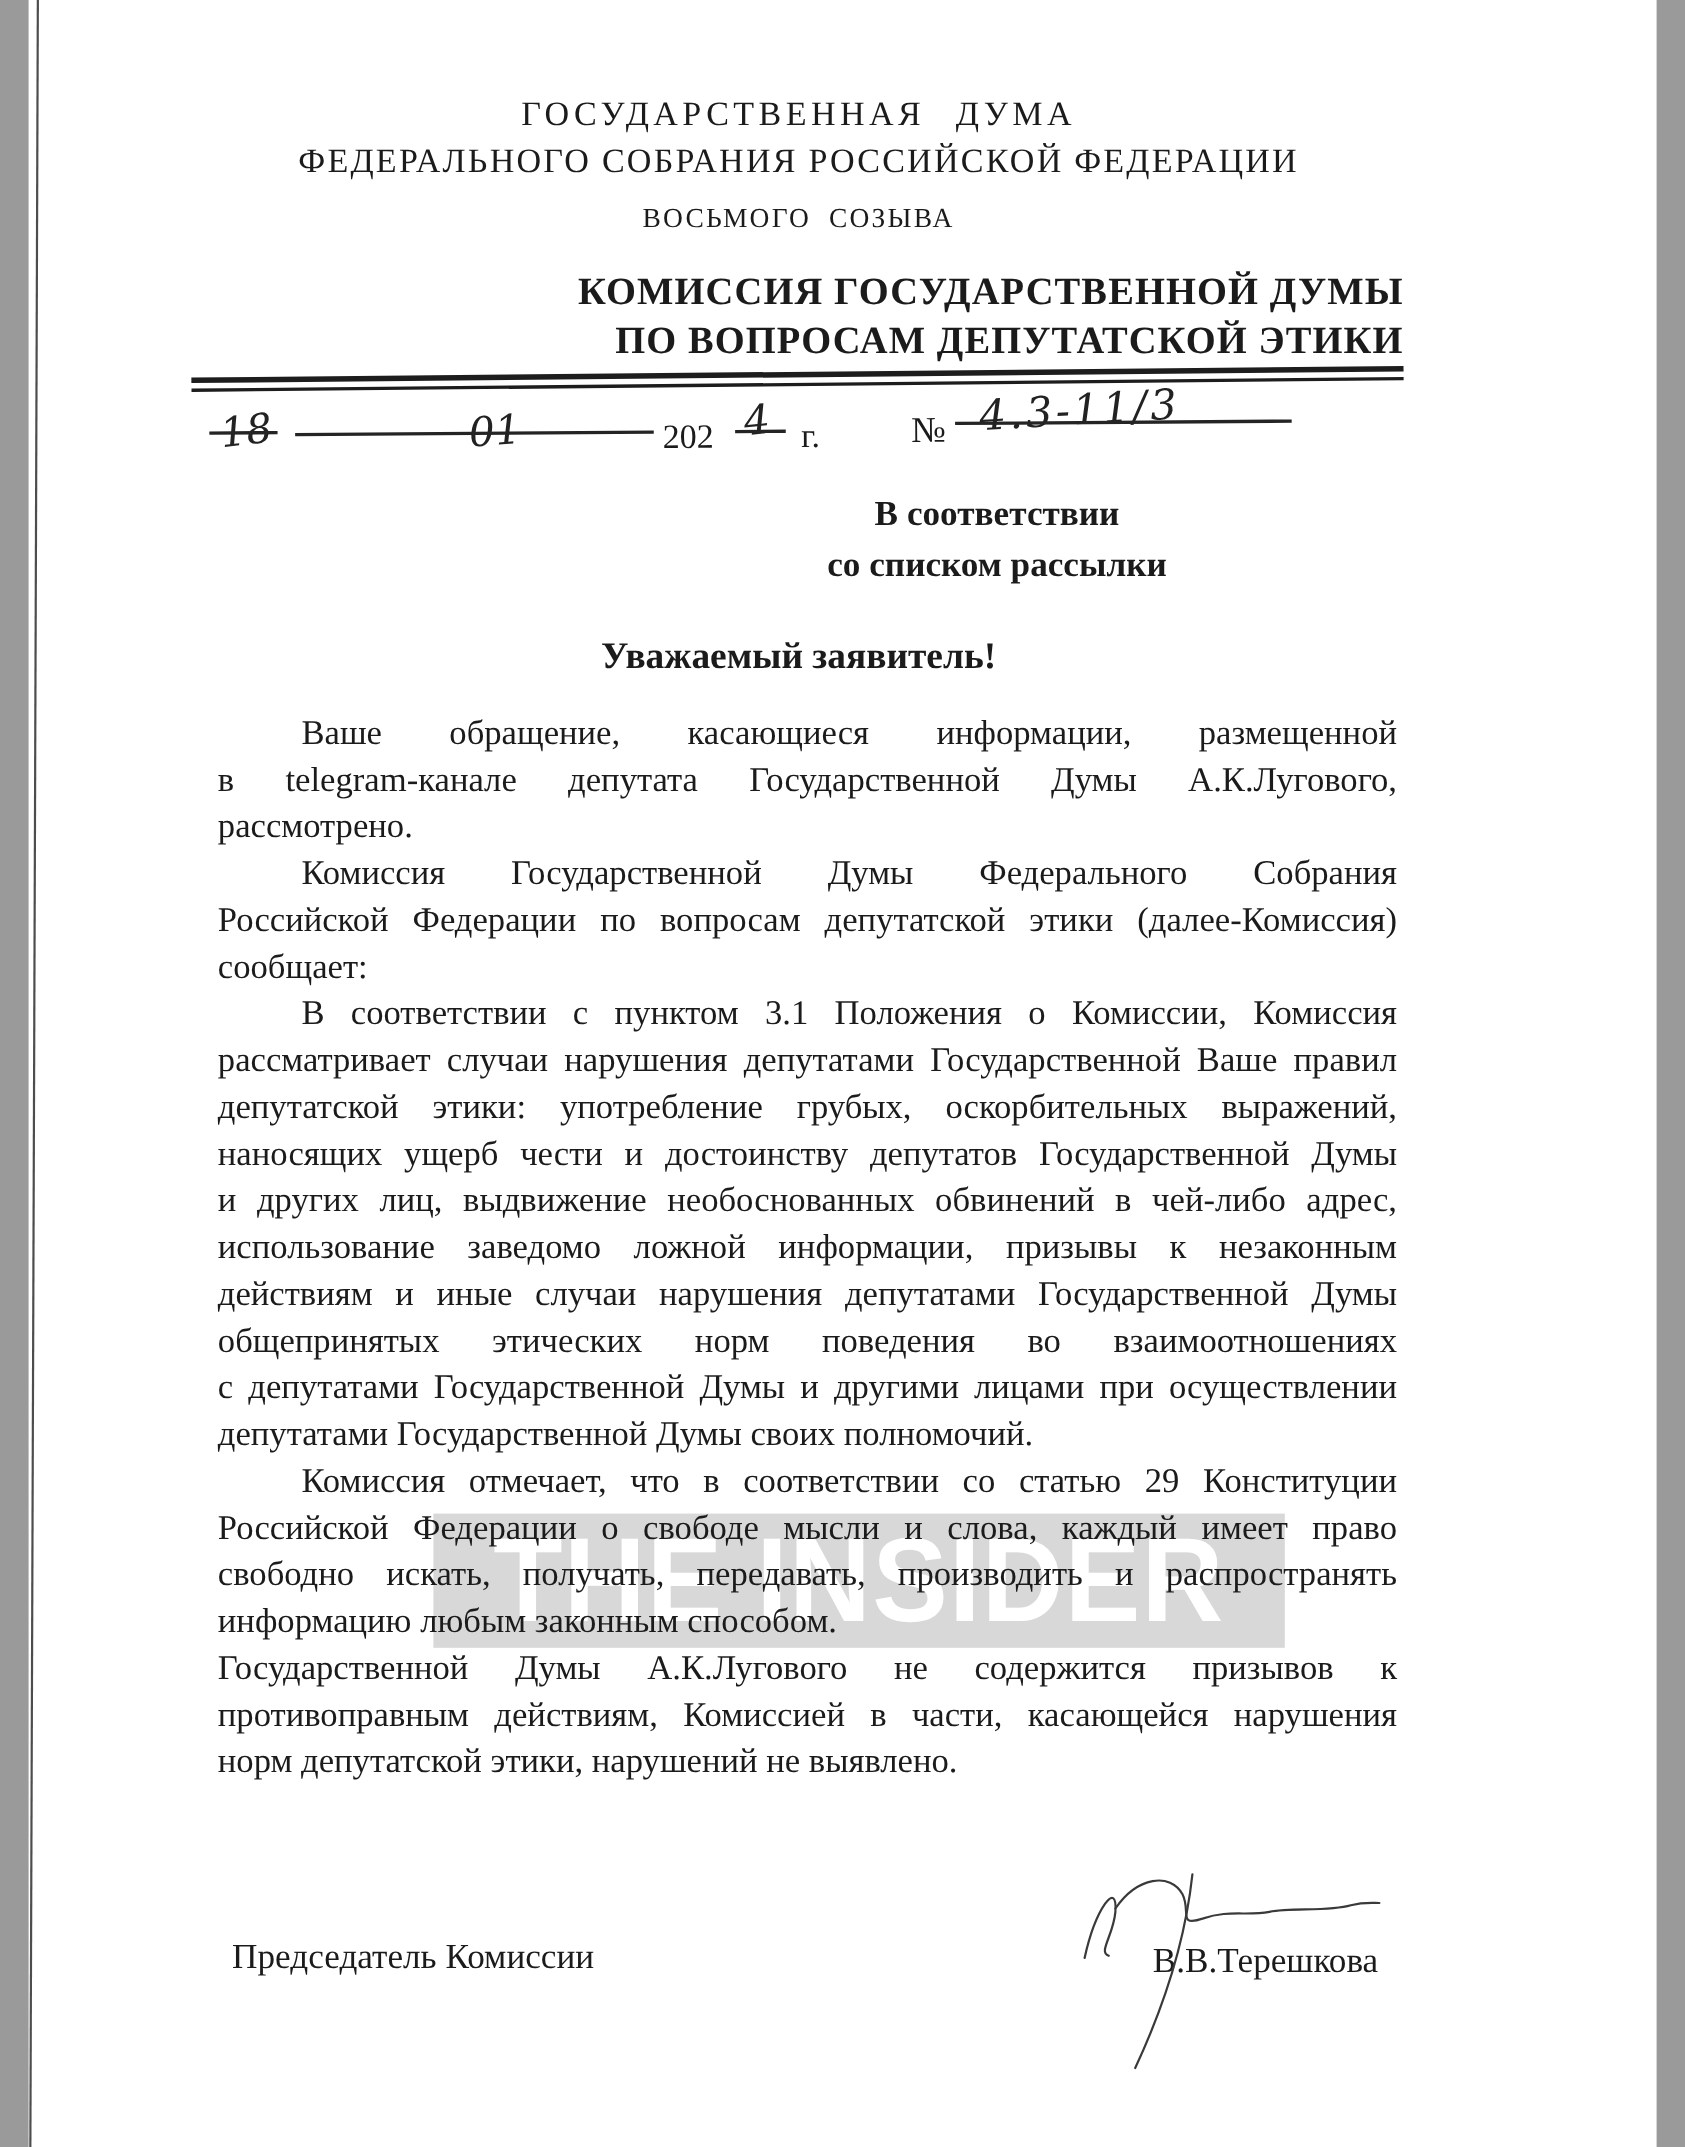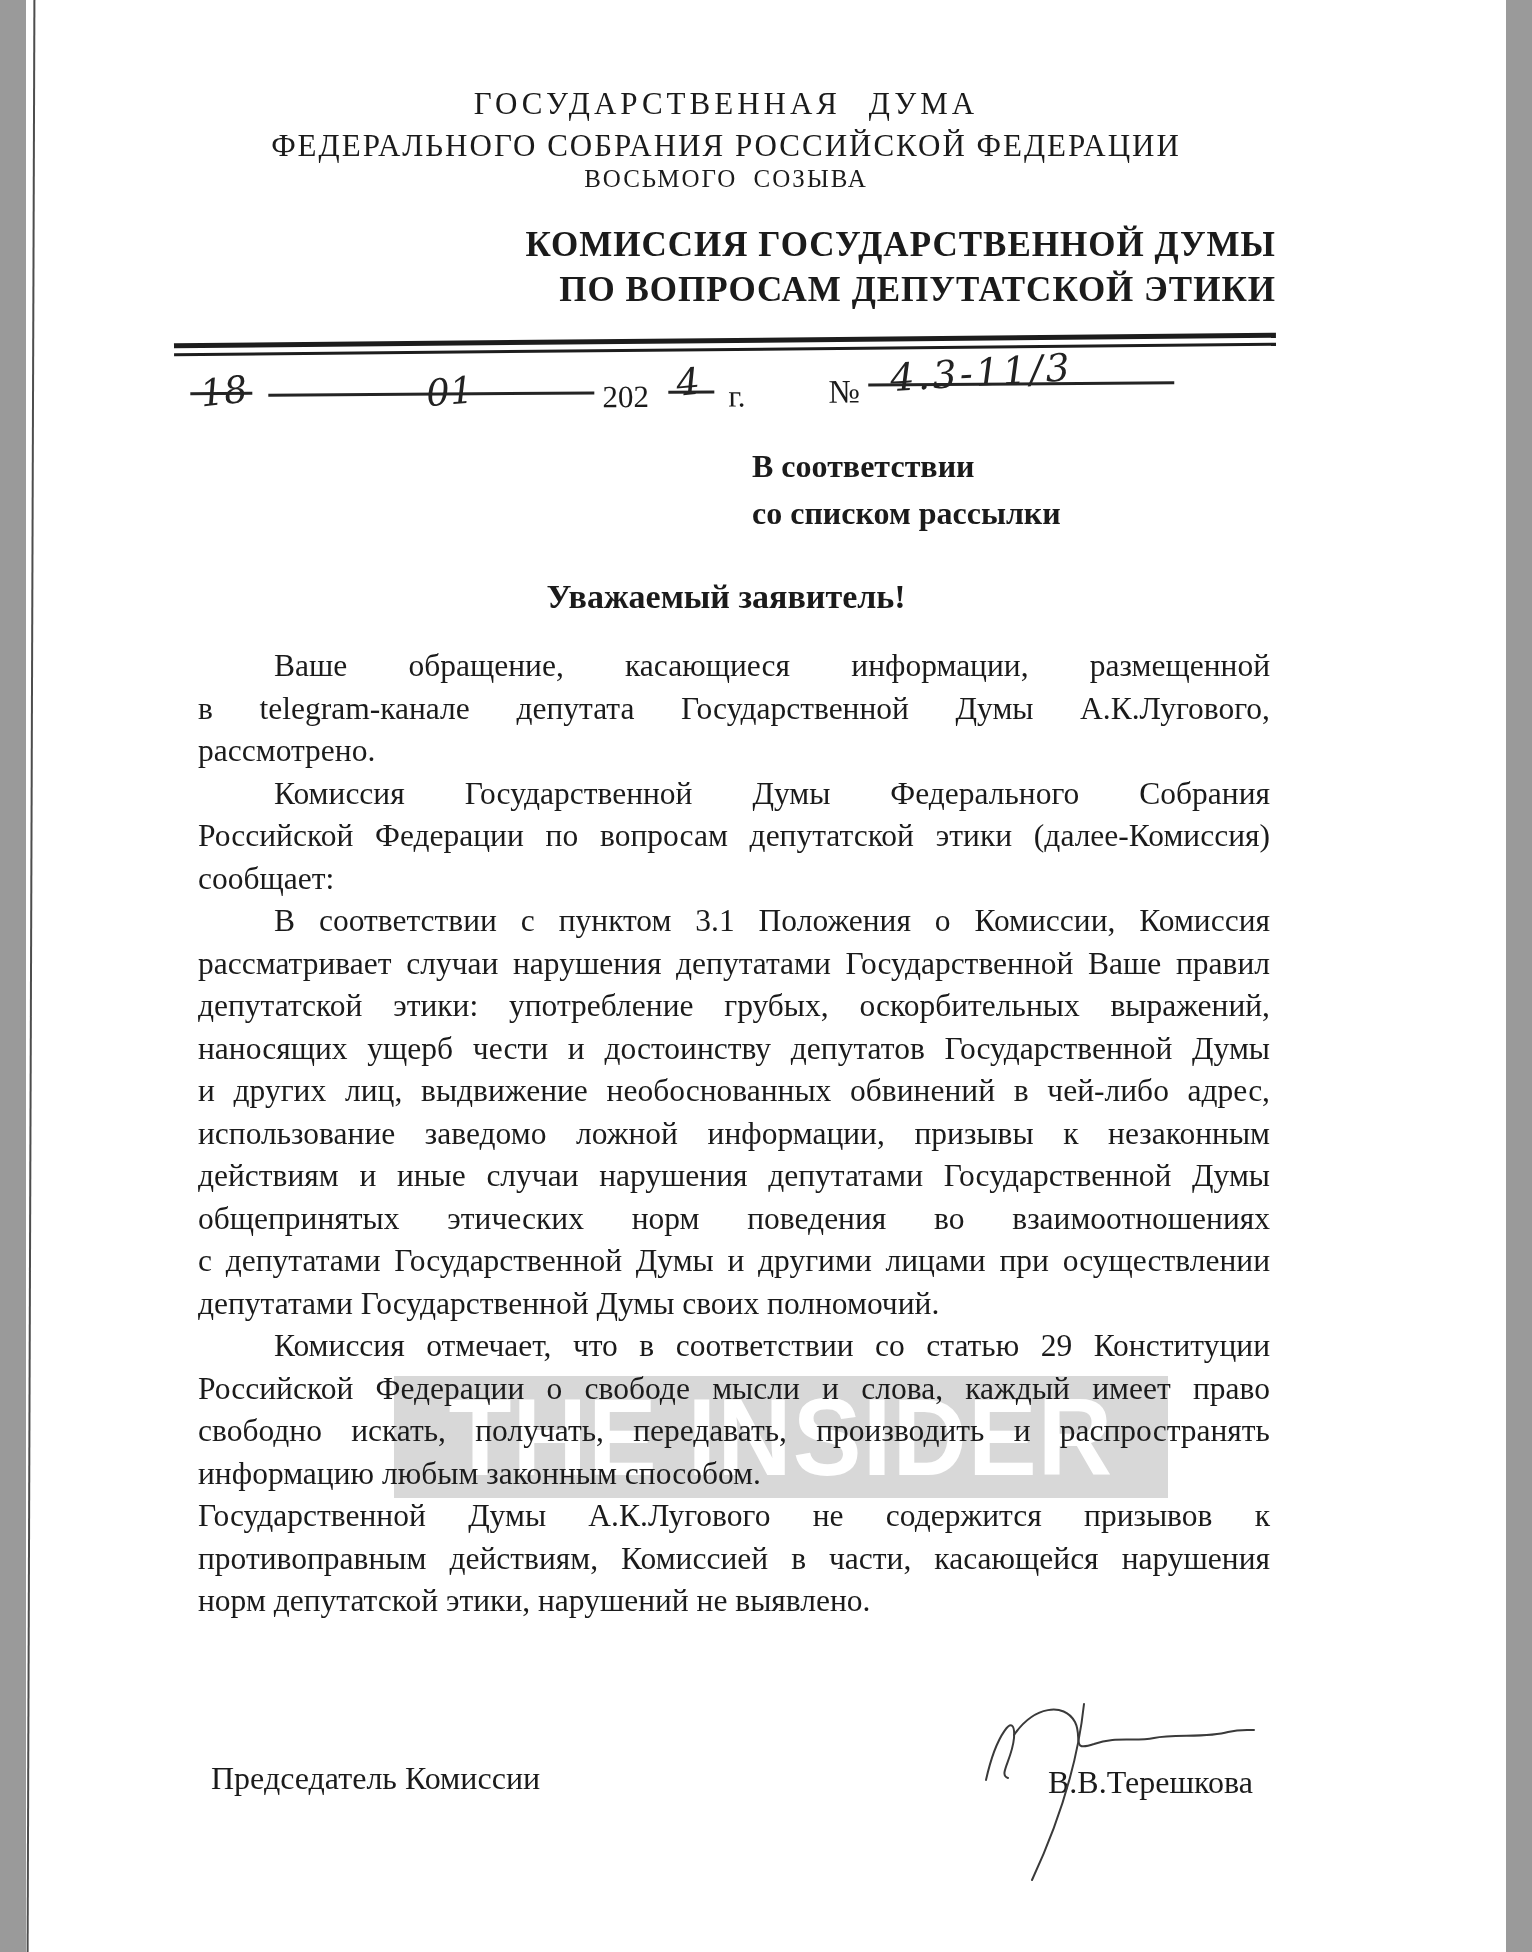--- a/index.html
+++ b/index.html
@@ -8,21 +8,21 @@
     font-family:"Liberation Serif","DejaVu Serif",serif;color:#1b1b1b;
     overflow:hidden;margin:0 auto;
   }
   
   .edge-left{position:absolute;left:4px;top:0;width:2px;height:100%;background:#2e2e2e;transform:skewX(-.2deg);opacity:.85;}
   .edge-right{position:absolute;left:1513px;top:0;height:100%;border-left:2px dotted #c8c8c8;}
   
   .letterhead{position:absolute;left:150px;top:86px;width:1100px;text-align:center;line-height:1.18;}
   .org1{font-size:31px;letter-spacing:4px;word-spacing:16px;}
   .org2{font-size:31px;letter-spacing:2px;margin-top:5px;}
-  .org3{font-size:25px;letter-spacing:2px;word-spacing:8px;margin-top:0;}
+  .org3{font-size:25px;letter-spacing:2px;word-spacing:8px;margin-top:20px;}
   .comm{font-weight:bold;font-size:35px;letter-spacing:1px;text-align:right;}
   .comm1{margin-top:30px;}
   .comm2{margin-top:4px;}
   .rule{position:absolute;left:148px;top:338px;width:1102px;transform:rotate(-.55deg);}
   .rule-a{height:5px;background:#1d1d1d;}
   .rule-b{height:3px;background:#1d1d1d;margin-top:5px;}
   
   .dateline{position:absolute;left:0;top:0;width:1532px;height:120px;transform:rotate(-.4deg);}
   .hand{font-style:italic;font-family:"DejaVu Serif",serif;color:#222;}
   .dl-day{position:absolute;left:172px;top:366px;font-size:37px;transform:rotate(-6deg);}
@@ -31,21 +31,21 @@
   .dl-year-digit{position:absolute;left:648px;top:360px;font-size:37px;transform:rotate(-5deg);}
   .dl-g{position:absolute;left:700px;top:378px;font-size:31px;}
   .dl-no{position:absolute;left:800px;top:374px;font-size:33px;}
   .dl-no-val{position:absolute;left:862px;top:352px;font-size:38px;letter-spacing:3px;transform:rotate(-3deg);}
   .ul{position:absolute;border-bottom:3px solid #242424;}
   .ul-day{left:162px;top:388px;width:62px;}
   .ul-month{left:240px;top:390px;width:326px;}
   .ul-yd{left:640px;top:390px;width:46px;}
   .ul-no{left:840px;top:384px;width:306px;}
   
-  .addressee{position:absolute;left:726px;top:443px;font-weight:bold;font-size:32px;line-height:47px;}
+  .addressee{position:absolute;left:726px;top:443px;font-weight:bold;font-size:32px;line-height:47px;text-align:center;}
   .salutation{position:absolute;left:150px;top:578px;width:1100px;text-align:center;font-weight:bold;font-size:34px;}
   
   .body{position:absolute;left:172px;top:645px;width:1072px;font-size:31.5px;line-height:42.5px;z-index:2;}
   .bline{text-align:justify;text-align-last:justify;white-space:normal;}
   .bline.end{text-align-last:left;}
   .bline.ind{text-indent:76px;}
   
   .watermark{position:absolute;left:368px;top:1376px;width:774px;height:122px;background:#d8d8d8;z-index:1;
     display:flex;align-items:center;justify-content:center;}
   .wm-text{color:#ffffff;font-family:"Liberation Sans","DejaVu Sans",sans-serif;font-weight:bold;

